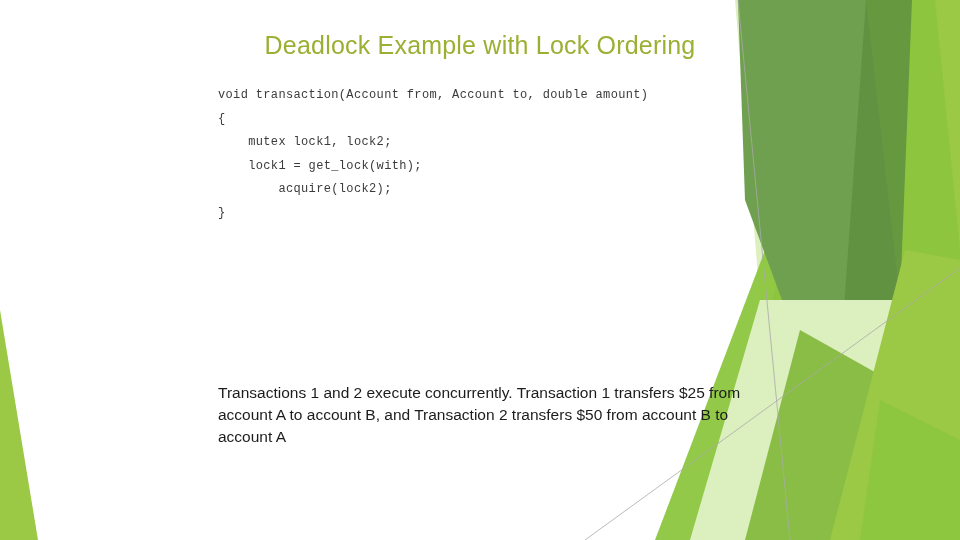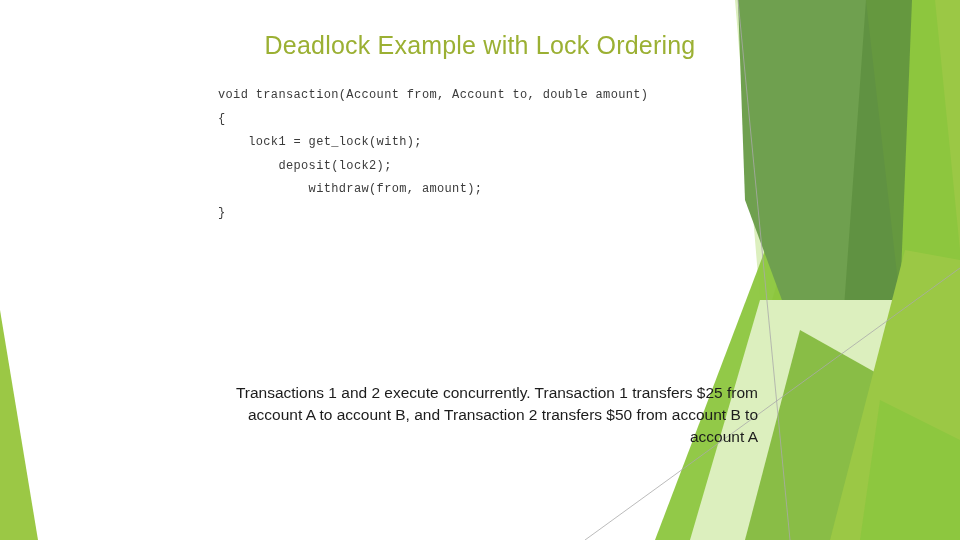--- a/index.html
+++ b/index.html
@@ -59,21 +59,20 @@
   .body-text {
     position: absolute;
     left: 218px;
     top: 366px;
     width: 540px;
     z-index: 5;
     font-family: "Liberation Sans", sans-serif;
     font-size: 15.5px;
     line-height: 22px;
     color: #1c1c1c;
-    text-align: right;
   }
 </style>
 </head>
 <body>
 
 <div class="slide">
 
   <svg class="deco-layer" viewBox="0 0 960 540" width="960" height="540" preserveAspectRatio="none">
 
     <polygon points="735,0 960,0 960,540 690,540 760,300" fill="#DCEFBE"></polygon>
@@ -98,21 +97,21 @@
 
     <line x1="738" y1="0" x2="790" y2="540" stroke="#A9A9A9" stroke-width="0.8"></line>
     <line x1="585" y1="540" x2="960" y2="268" stroke="#A9A9A9" stroke-width="0.8"></line>
   </svg>
 
   <h1 class="slide-title">Deadlock Example with Lock Ordering</h1>
 
   <div class="code-block">
     <div class="code-line">void transaction(Account from, Account to, double amount)</div>
     <div class="code-line">{</div>
+    <div class="code-line">    mutex lock1, lock2;</div>
     <div class="code-line">    lock1 = get_lock(with);</div>
-    <div class="code-line">        deposit(lock2);</div>
-    <div class="code-line">            withdraw(from, amount);</div>
+    <div class="code-line">        acquire(lock2);</div>
     <div class="code-line">}</div>
   </div>
 
   <p class="body-text">Transactions 1 and 2 execute concurrently.  Transaction  1 transfers $25 from account A to account B, and Transaction 2 transfers $50 from account B to account A</p>
 
 </div>
 
 </body></html>

